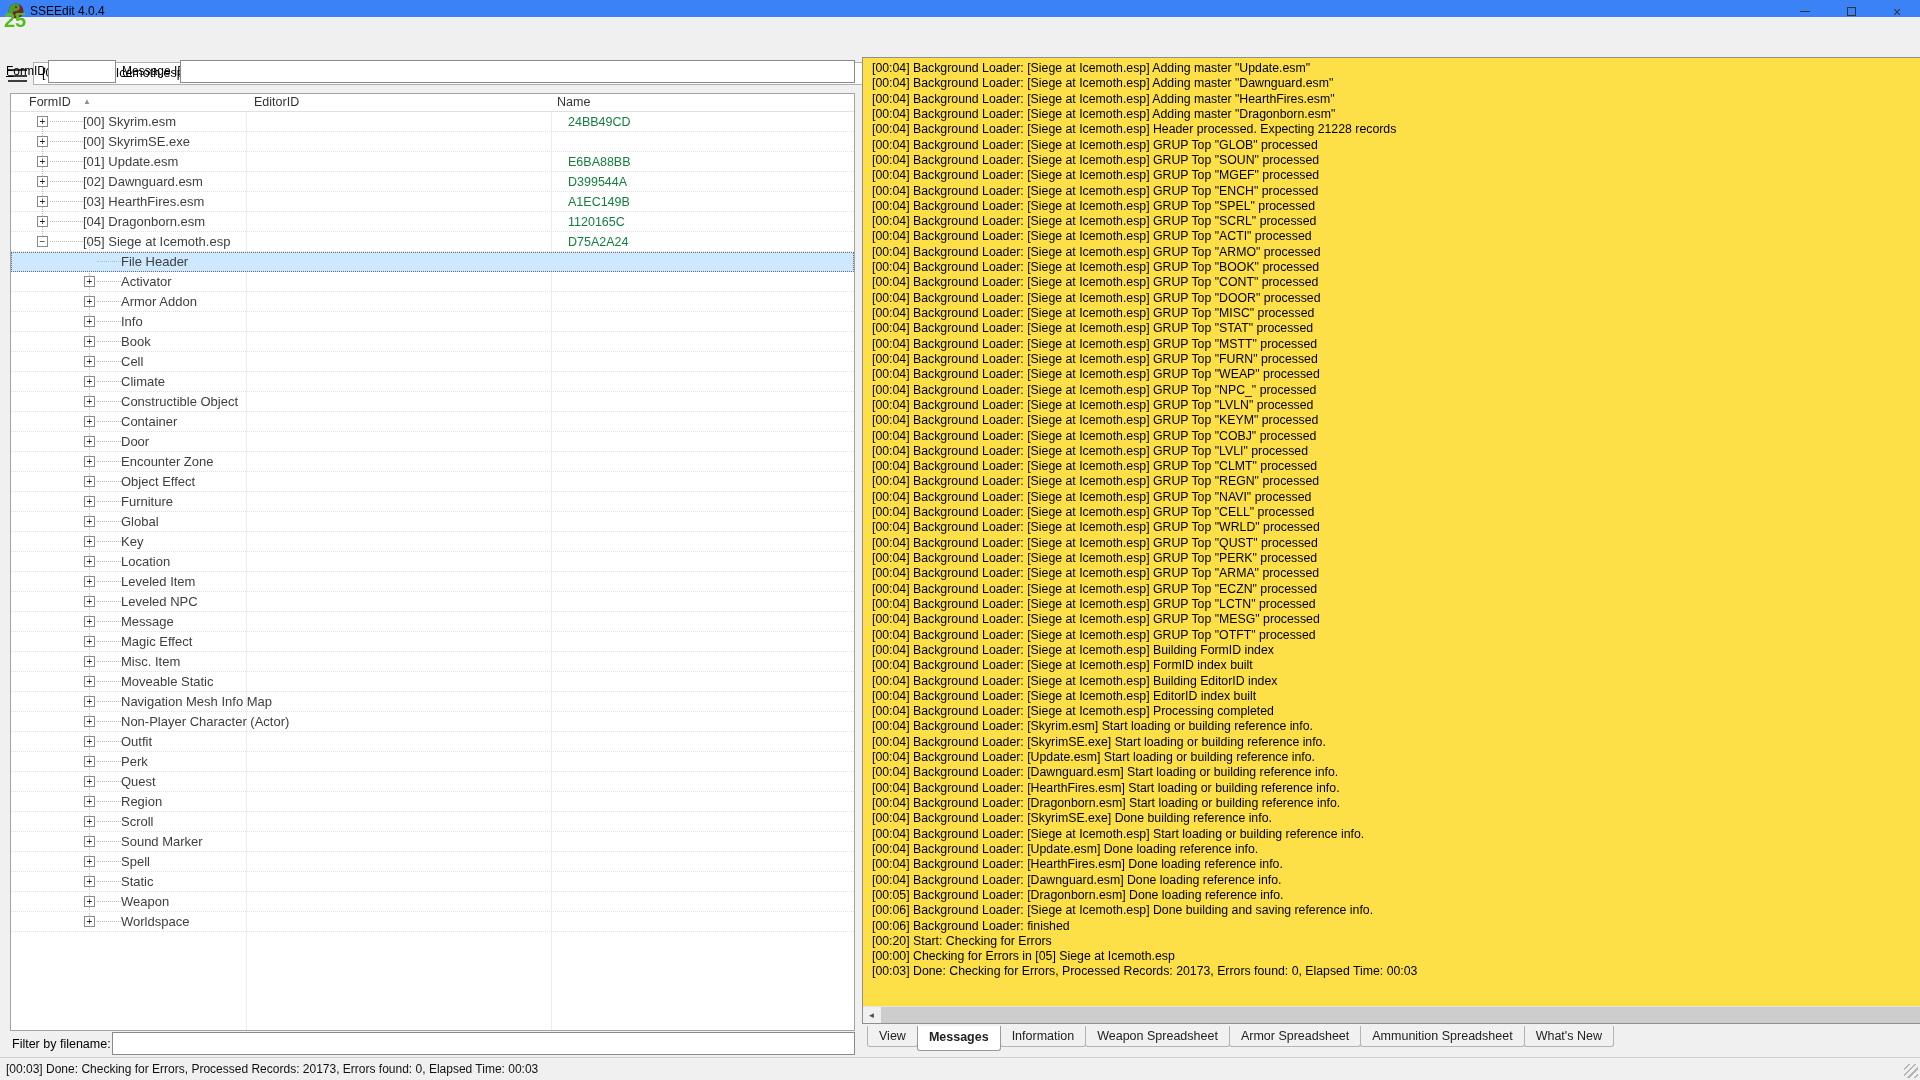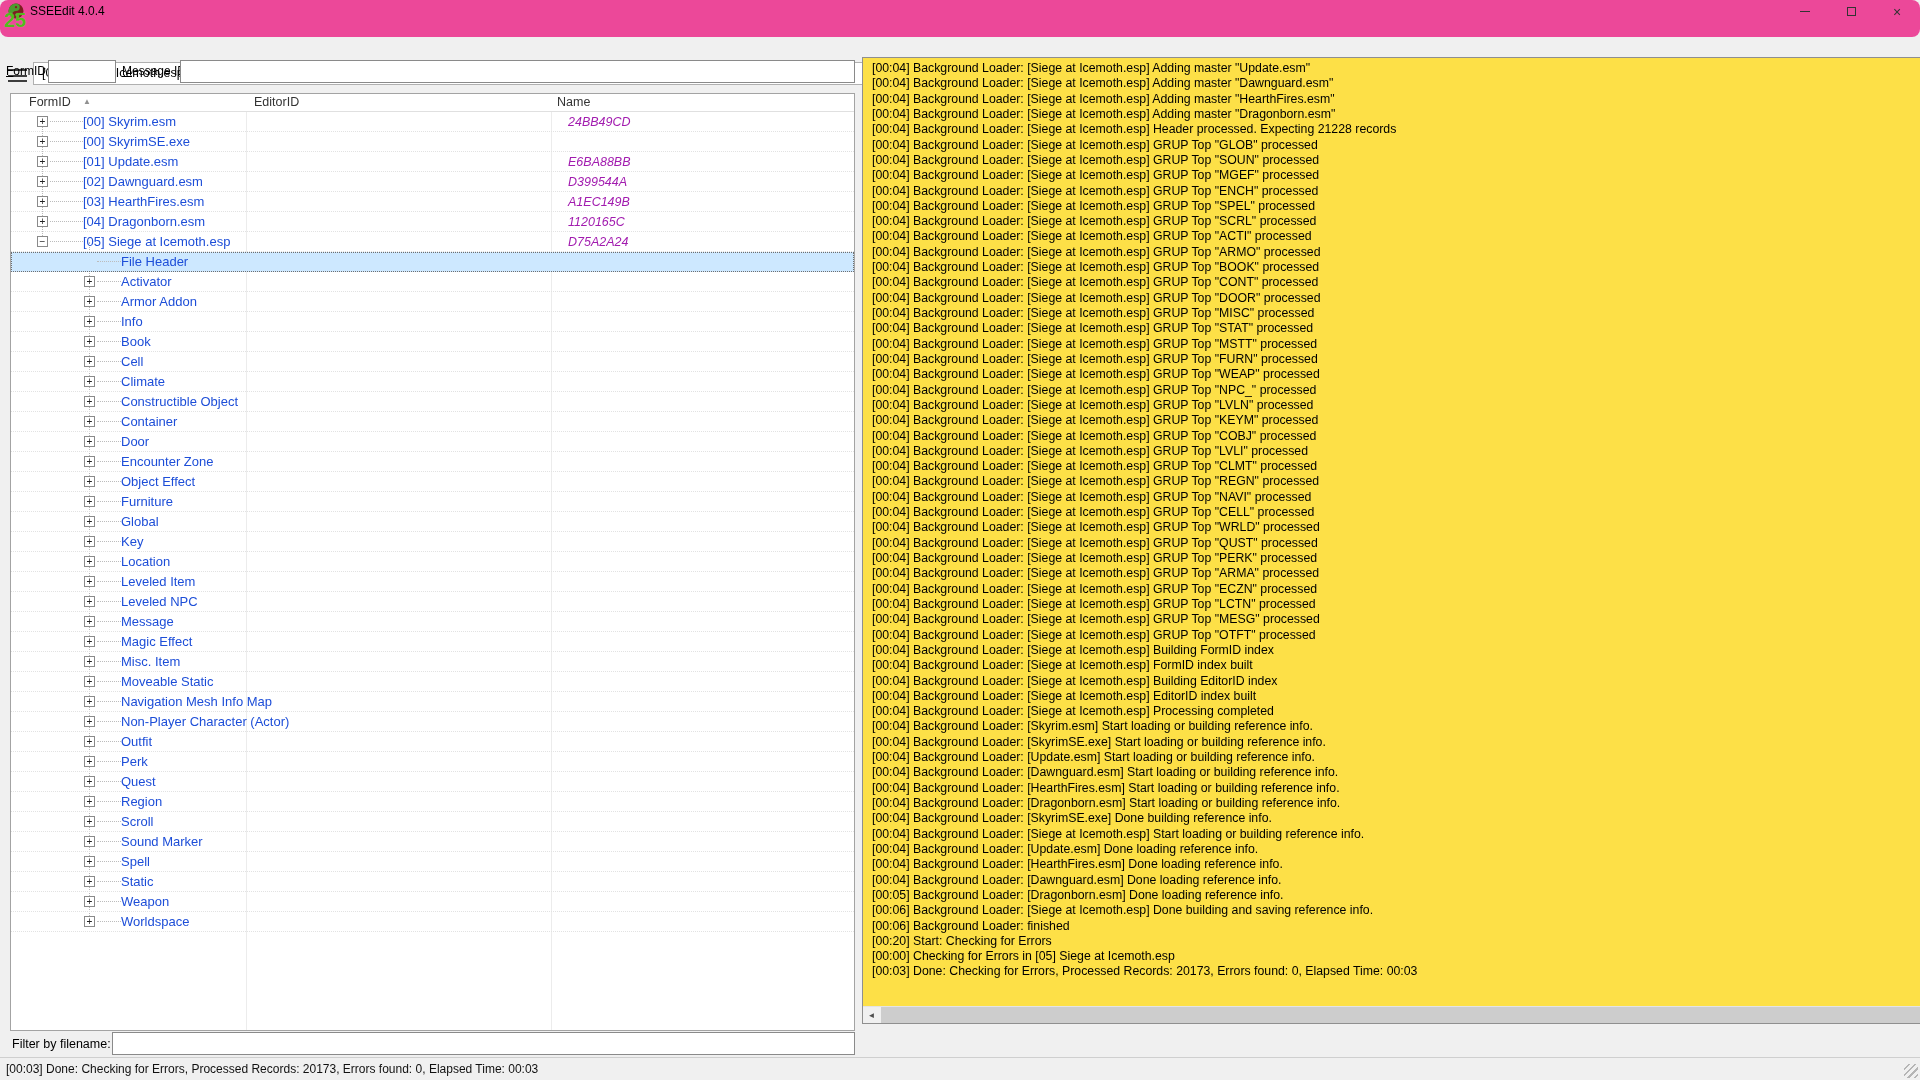--- a/index.html
+++ b/index.html
@@ -1,21 +1,21 @@
 <!DOCTYPE html>
 <html><head>
 <meta charset="utf-8">
 <style>
   html,body{margin:0;padding:0;background:#444;}
   *{box-sizing:border-box;}
   .app{position:relative;width:1920px;height:1080px;background:#f0f0f0;overflow:hidden;
        font-family:"Liberation Sans","DejaVu Sans",sans-serif;color:#000;}
 
   
-  .titlebar{position:absolute;left:0;top:0;right:0;height:37px;background:#ec4899;border-radius:8px;}
+  .titlebar{position:absolute;left:0;top:0;right:0;height:17px;background:#3b82f6;}
   .app-icon{position:absolute;left:8px;top:3px;width:16px;height:16px;}
   .win-title{position:absolute;left:30px;top:4px;font-size:12px;color:#000;}
   .win-controls{position:absolute;right:0;top:0;height:23px;display:flex;}
   .win-btn{width:46px;height:23px;display:flex;align-items:center;justify-content:center;}
   .ic-min{width:10px;height:1px;background:#333;}
   .ic-max{width:9px;height:9px;border:1px solid #333;}
   .ic-close{font-size:14px;line-height:14px;color:#333;}
   .badge{position:absolute;left:4px;top:9px;font-size:20px;font-weight:bold;color:#52bb1d;z-index:60;
          text-shadow:0 0 1px rgba(255,255,255,.4);}
 
@@ -66,22 +66,22 @@
   #guide1{left:78px;top:148px;height:680px;}
   #tree-rows{position:absolute;left:0;top:18px;right:0;z-index:1;}
   .trow{height:20px;display:flex;align-items:center;border-bottom:1px dotted #e2e2e2;position:relative;cursor:default;}
   .trow.lvl0{padding-left:26px;} .trow.lvl1{padding-left:73px;}
   .exp{width:11px;height:11px;min-width:11px;border:1px solid #8a8a8a;background:#fff;
        font-size:10px;line-height:9px;text-align:center;color:#222;margin-right:35px;position:relative;z-index:2;}
   .trow.lvl1 .exp{margin-right:26px;}
   .exp::after{content:"";position:absolute;left:12px;top:4px;width:33px;border-top:1px dotted #bcbcbc;}
   .trow.lvl1 .exp::after{width:24px;}
   .exp.none{border-color:transparent;background:transparent;}
-  .tlabel{font-size:13px;color:#1d4ed8;white-space:nowrap;}
-  .tname{position:absolute;left:557px;top:0;line-height:20px;font-size:12.5px;color:#a21caf;font-style:italic;}
+  .tlabel{font-size:13px;color:#404040;white-space:nowrap;}
+  .tname{position:absolute;left:557px;top:0;line-height:20px;font-size:12.5px;color:#15803d;}
   .trow.selected{background:#cde8ff;outline:1px dotted #6f6f6f;outline-offset:-1px;}
 
   
   .filefilter-label{position:absolute;left:12px;top:1037px;font-size:12.5px;}
   #in-filename{position:absolute;left:112px;top:1032px;width:743px;height:23px;background:#fff;border:1px solid #8a8a8a;font-size:12px;padding:0 4px;}
 
   
   .logpanel{position:absolute;left:862px;top:57px;width:1202px;height:967px;background:#fde047;border:1px solid #8f8f8f;}
   #log-lines{position:absolute;left:1px;top:3px;right:18px;bottom:18px;overflow:hidden;padding-left:8px;
              font-size:12.3px;line-height:15.32px;white-space:nowrap;color:#000;}
@@ -452,19 +452,28 @@
       <div class="sbtn" id="sb-down">▼</div>
     </div>
     <div class="hscroll">
       <div class="sbtn" id="sb-left">◄</div>
       <div class="hthumb"></div>
       <div class="sbtn" id="sb-right">►</div>
     </div>
     <div class="corner"></div>
   </div>
 
+  <div class="tabbar" id="tabbar">
+      <div class="tab">View</div>
+      <div class="tab active">Messages</div>
+      <div class="tab">Information</div>
+      <div class="tab">Weapon Spreadsheet</div>
+      <div class="tab">Armor Spreadsheet</div>
+      <div class="tab">Ammunition Spreadsheet</div>
+      <div class="tab">What's New</div>
+    </div>
 
   <div class="statusbar">
     <span class="status-text">[00:03] Done: Checking for Errors, Processed Records: 20173, Errors found: 0, Elapsed Time: 00:03</span>
     <div class="grip"></div>
   </div>
 
 </div>
 
 </body></html>

